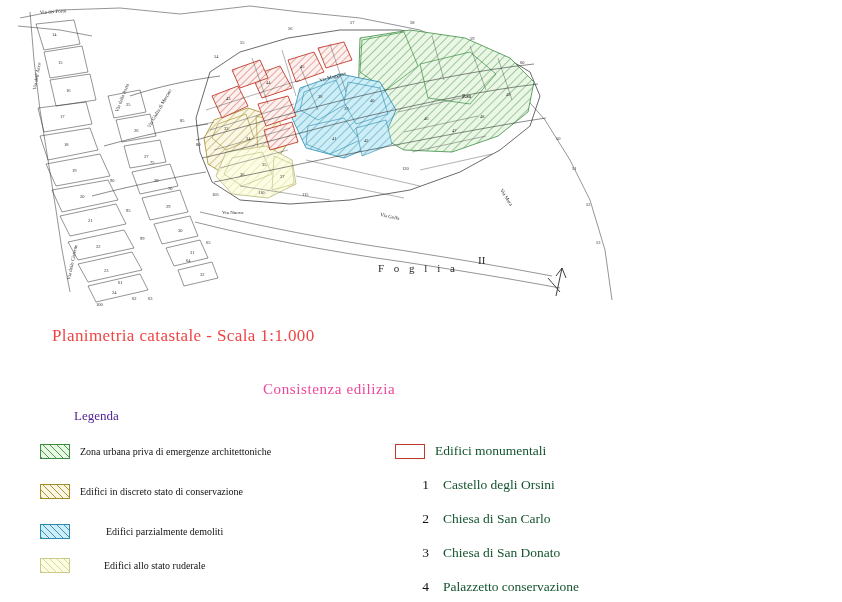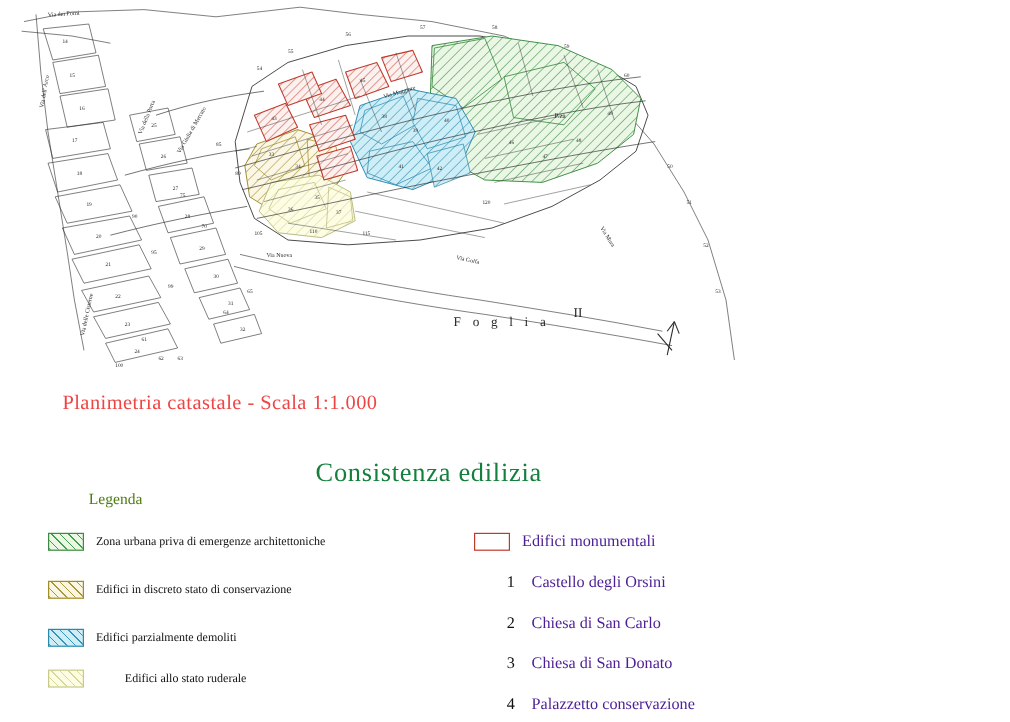--- a/index.html
+++ b/index.html
@@ -37,40 +37,40 @@
     letter-spacing: 0.4px;
     color: #ef4444;
     white-space: nowrap;
   }
 
   
   #section-title {
     position: absolute;
     left: 263px;
     top: 381px;
-    font-size: 22px;
+    font-size: 15px;
     letter-spacing: 0.6px;
-    color: #15803d;
+    color: #ec4899;
     white-space: nowrap;
   }
 
   
   #legend {
     position: absolute;
     left: 40px;
     top: 408px;
     width: 780px;
     height: 190px;
   }
   #legend-title {
     position: absolute;
     left: 34px;
     top: 0px;
     font-size: 13px;
-    color: #4d7c0f;
+    color: #4c1d95;
   }
   .legend-row {
     position: absolute;
     left: 0px;
     height: 22px;
     display: flex;
     align-items: center;
   }
   .swatch {
     width: 30px;
@@ -130,21 +130,21 @@
   }
   .mono-num {
     width: 24px;
     font-size: 13.5px;
     text-align: right;
     margin-right: 14px;
     color: #111;
   }
   .mono-label {
     font-size: 13.5px;
-    color: #4c1d95;
+    color: #14532d;
     white-space: nowrap;
   }
 </style>
 </head>
 <body>
 
 <div id="map-figure">
   <svg id="map-svg" width="640" height="320" viewBox="0 0 640 320">
     <defs>
       <pattern id="hatchGreen" width="6" height="6" patternUnits="userSpaceOnUse" patternTransform="rotate(45)">
@@ -379,21 +379,21 @@
   <div class="legend-row" style="top:32px;">
     <span class="swatch sw-green"></span>
     <span class="legend-label">Zona urbana priva di emergenze architettoniche</span>
   </div>
 
   <div class="legend-row" style="top:72px;">
     <span class="swatch sw-olive"></span>
     <span class="legend-label">Edifici in discreto stato di conservazione</span>
   </div>
 
-  <div class="legend-row" style="top:112px;">
+  <div class="legend-row" style="top:112px;gap:26px;">
     <span class="swatch sw-cyan"></span>
     <span class="legend-label">Edifici parzialmente demoliti</span>
   </div>
 
   <div class="legend-row" style="top:146px;gap:24px;">
     <span class="swatch sw-pale"></span>
     <span class="legend-label">Edifici allo stato ruderale</span>
   </div>
 
   <div class="legend-right-row" style="left:355px; top:32px;">

